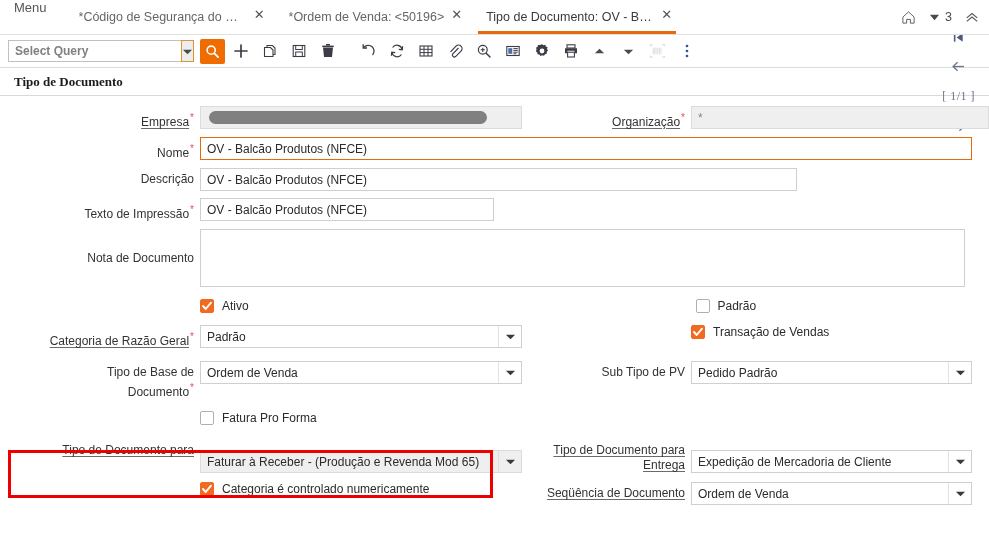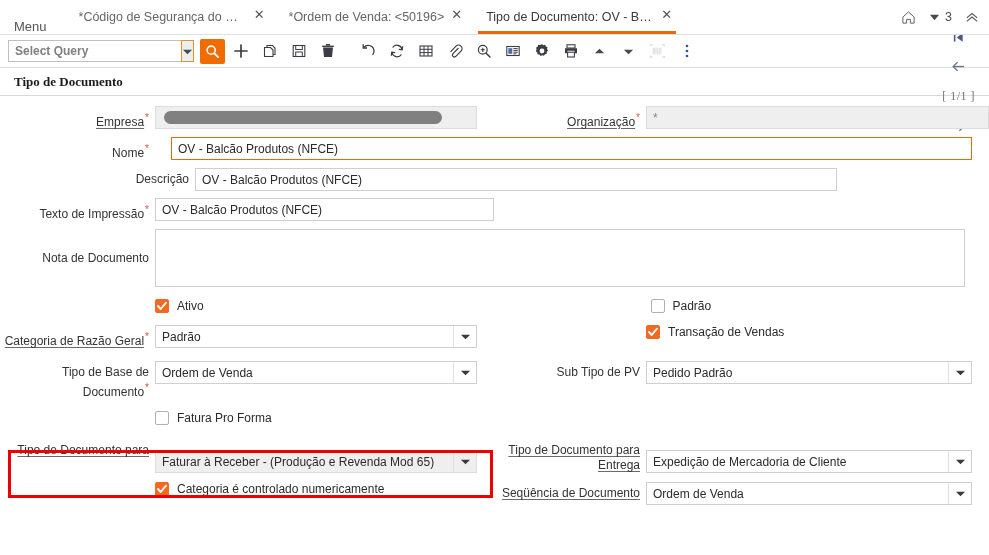--- a/index.html
+++ b/index.html
@@ -16,21 +16,21 @@
   
   .tabbar {
     height: 35px;
     display: flex;
     align-items: stretch;
     background: #ffffff;
     border-bottom: 1px solid #e0e0e0;
     position: relative;
   }
   .menu-btn {
-    display: flex; align-items: flex-end;
+    display: flex; align-items: flex-start;
     padding: 0 18px 0 14px;
     font-size: 13px; color: #555;
     cursor: pointer;
   }
   .tab {
     display: flex; align-items: center;
     padding: 0 10px 0 14px;
     font-size: 12.5px;
     color: #666;
     position: relative;
@@ -145,20 +145,21 @@
   }
   .row {
     display: flex;
     width: 989px;
     margin-bottom: 7px;
   }
   .col {
     display: flex;
     align-items: flex-start;
     width: 494px;
+    padding-left: 45px;
   }
   .col.right { width: 495px; }
 
   .lbl {
     width: 155px;
     text-align: right;
     padding: 4px 6px 0 0;
     font-size: 12px;
     color: #333;
     line-height: 15px;
@@ -471,32 +472,32 @@
       </div>
       <div class="fld">
         <div class="fakefield disabled">
           <span>*</span>
         </div>
       </div>
     </div>
   </div>
 
   <div class="row">
-    <div class="col" style="width:989px;gap:16px;">
+    <div class="col" style="width:989px;">
       <div class="lbl">
         <span>Nome</span><span class="req">*</span>
       </div>
       <div class="fld" style="padding-right:17px;">
         <input class="txt focused" value="OV - Balcão Produtos (NFCE)" style="">
       </div>
     </div>
   </div>
 
   <div class="row">
-    <div class="col" style="width:814px;margin-left:40px;">
+    <div class="col" style="width:814px;">
       <div class="lbl">
         <span>Descrição</span>
       </div>
       <div class="fld" style="padding-right:17px;">
         <input class="txt" value="OV - Balcão Produtos (NFCE)" style="">
       </div>
     </div>
   </div>
 
   <div class="row">

